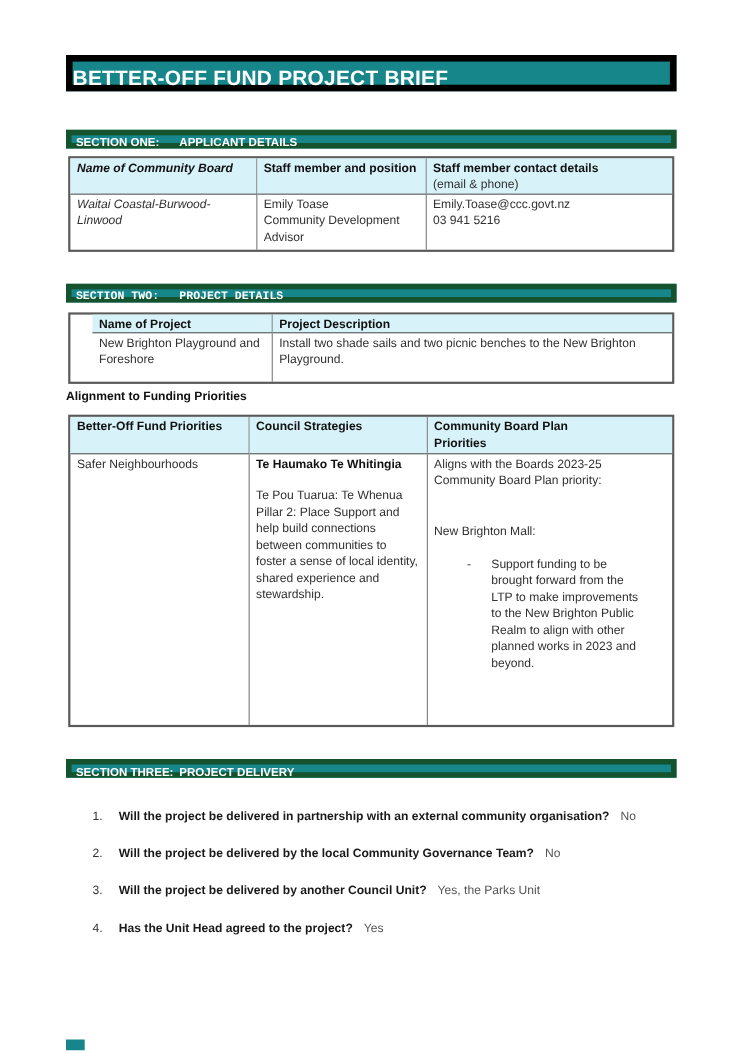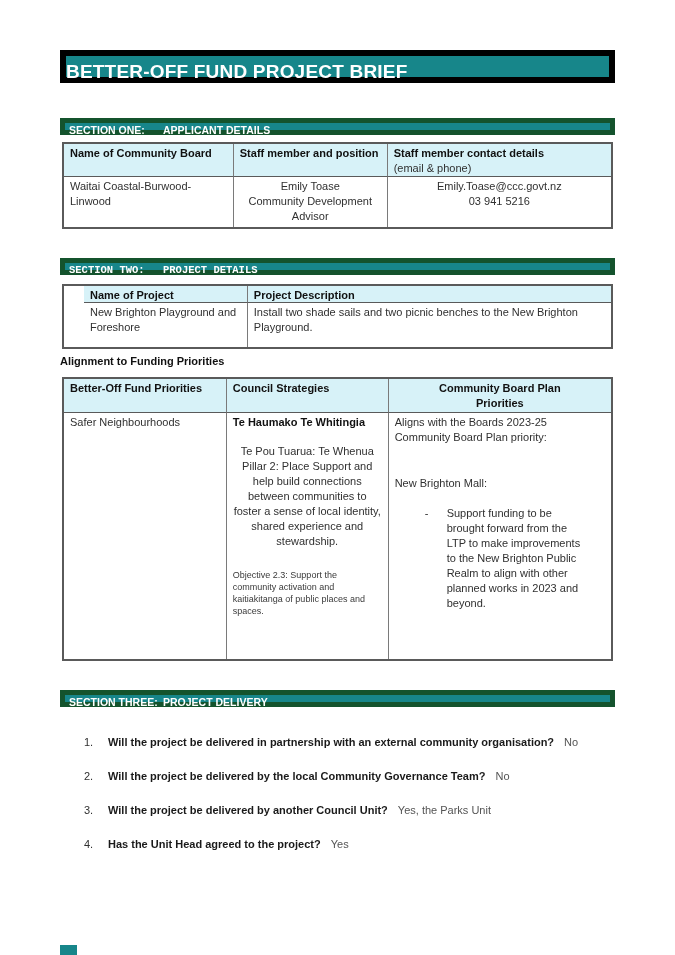--- a/index.html
+++ b/index.html
@@ -61,32 +61,32 @@
   }
   .td:last-child{border-right:none;}
   .tr.head .td{
     background:#d7f2f8;
     font-weight:bold;
     color:#111111;
     border-bottom:1px solid #5a5a5a;
   }
   .tr.head .td .note{font-weight:normal;color:#303030;}
   .t1{margin-top:7px;}
-  .t1 .c1{width:171px;} .t1 .c2{width:155px;} .t1 .c3{width:225px;}
+  .t1 .c1{width:171px;font-style:italic;} .t1 .c2{width:155px;} .t1 .c3{width:225px;}
   .t1 .head .td{height:33px;}
   .t1 .body .td{height:50px;}
   .t2{margin-top:9px;padding-left:20px;}
   .t2 .c1{width:171px;} .t2 .c2{width:380px;}
   .t2 .head .td{height:17px;}
   .t2 .body .td{height:44px;}
   .t3{margin-top:8px;}
   .t3 .c1{width:164px;} .t3 .c2{width:163px;} .t3 .c3{width:224px;}
   .t3 .head .td{height:34px;}
   .t3 .body .td{height:246px;}
-  .preline{white-space:pre-line;text-align:center;}
+  .preline{white-space:pre-line;}
   .sub-heading{
     margin:5px 0 0 60px;
     font-weight:bold;color:#111111;
     font-size:11px;line-height:15px;
   }
   .strategy-title{font-weight:bold;color:#111111;margin-bottom:14px;}
   .strategy-body{margin-bottom:20px;}
   .strategy-objective{font-size:9px;line-height:12px;color:#3a3a3a;}
   .cbp-intro{margin-bottom:31px;}
   .cbp-sub{margin-bottom:15px;}
@@ -156,21 +156,20 @@
       <div class="td c2">Council Strategies</div>
       <div class="td c3 preline">Community Board Plan
 Priorities</div>
     </div>
     <div class="tr body">
       <div class="td c1">Safer Neighbourhoods</div>
       <div class="td c2">
         <div class="strategy-title">Te Haumako Te Whitingia</div>
         <div class="strategy-body preline">Te Pou Tuarua: Te Whenua
 Pillar 2: Place Support and help build connections between communities to foster a sense of local identity, shared experience and stewardship.</div>
-        <div class="strategy-objective">Objective 2.3: Support the community activation and kaitiakitanga of public places and spaces.</div>
       </div>
       <div class="td c3">
         <div class="cbp-intro">Aligns with the Boards 2023-25 Community Board Plan priority:</div>
         <div class="cbp-sub">New Brighton Mall:</div>
         <div class="cbp-bullet">
           <span class="marker">-</span>
           <span class="btext">Support funding to be brought forward from the LTP to make improvements to the New Brighton Public Realm to align with other planned works in 2023 and beyond.</span>
         </div>
       </div>
     </div>

